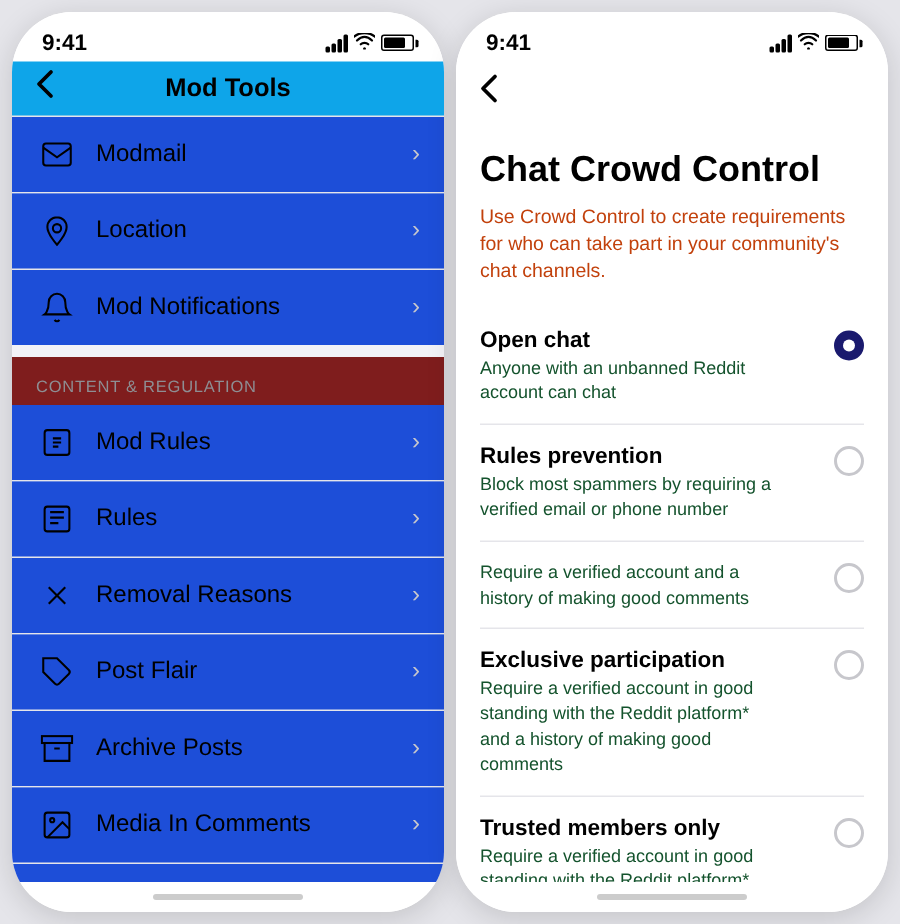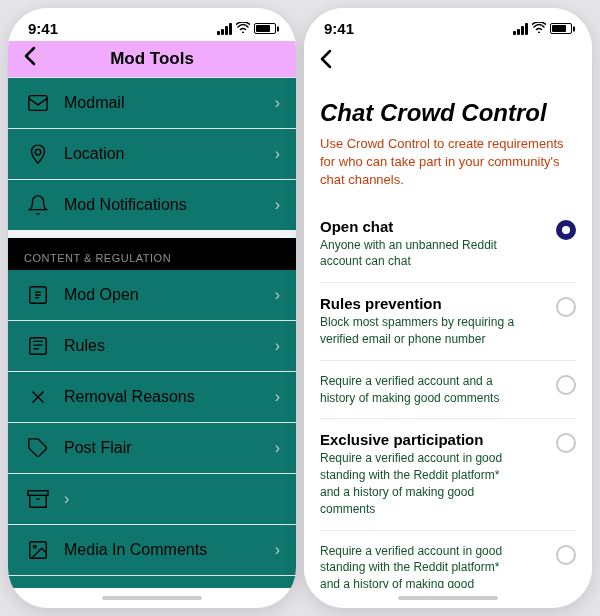--- a/index.html
+++ b/index.html
@@ -90,21 +90,21 @@
       width: 75%;
       border-radius: 1px;
     }
 
     
     .nav-header {
       display: flex;
       align-items: center;
       justify-content: center;
       padding: 8px 16px 8px;
-      background: #f0abfc;
+      background: #0ea5e9;
       position: relative;
       border-bottom: 1px solid #e5e5ea;
     }
     .nav-header .back-btn {
       position: absolute;
       left: 16px;
       font-size: 22px;
       color: #000;
       cursor: pointer;
     }
@@ -123,28 +123,28 @@
     .menu-list {
       background: #fff;
       margin-bottom: 0;
     }
     .section-header {
       font-size: 11px;
       font-weight: 500;
       color: #8e8e93;
       letter-spacing: 0.5px;
       padding: 14px 16px 6px;
-      background: #000000;
+      background: #7f1d1d;
       text-transform: uppercase;
     }
     .menu-item {
       display: flex;
       align-items: center;
       padding: 11px 16px;
-      background: #0f766e;
+      background: #1d4ed8;
       border-bottom: 1px solid #e5e5ea;
       cursor: pointer;
     }
     .menu-item:last-child {
       border-bottom: none;
     }
     .menu-icon {
       width: 28px;
       height: 28px;
       display: flex;
@@ -191,21 +191,20 @@
       font-size: 22px;
       color: #000;
       cursor: pointer;
       margin-right: 8px;
     }
     .page-title {
       font-size: 24px;
       font-weight: 700;
       color: #000;
       margin-bottom: 8px;
-      font-style: italic;
     }
     .page-subtitle {
       font-size: 13px;
       color: #c2410c;
       margin-bottom: 16px;
       line-height: 1.4;
     }
     .radio-option {
       padding: 12px 0;
       border-bottom: 1px solid #e5e5ea;
@@ -352,21 +351,21 @@
         <div class="section-header">CONTENT &amp; REGULATION</div>
         <div class="menu-list">
 
           <div class="menu-item">
             <div class="menu-icon">
               <svg viewBox="0 0 24 24">
                   <rect x="3" y="3" width="18" height="18" rx="2"></rect>
                   <path d="M9 9h6M9 12h6M9 15h4"></path>
                 </svg>
             </div>
-            <span class="menu-label">Mod Open</span>
+            <span class="menu-label">Mod Rules</span>
             <span class="menu-chevron">›</span>
           </div>
 
           <div class="menu-item">
             <div class="menu-icon">
               <svg viewBox="0 0 24 24">
                   <rect x="3" y="3" width="18" height="18" rx="2"></rect>
                   <path d="M7 7h10M7 11h10M7 15h6"></path>
                 </svg>
             </div>
@@ -397,20 +396,21 @@
           </div>
 
           <div class="menu-item">
             <div class="menu-icon">
               <svg viewBox="0 0 24 24">
                   <polyline points="21 8 21 21 3 21 3 8"></polyline>
                   <rect x="1" y="3" width="22" height="5"></rect>
                   <line x1="10" y1="12" x2="14" y2="12"></line>
                 </svg>
             </div>
+            <span class="menu-label">Archive Posts</span>
             <span class="menu-chevron">›</span>
           </div>
 
           <div class="menu-item">
             <div class="menu-icon">
               <svg viewBox="0 0 24 24">
                   <rect x="3" y="3" width="18" height="18" rx="2"></rect>
                   <circle cx="8.5" cy="8.5" r="1.5"></circle>
                   <polyline points="21 15 16 10 5 21"></polyline>
                 </svg>
@@ -500,20 +500,21 @@
       <div class="radio-option">
         <div class="radio-text">
           <div class="radio-title">Exclusive participation</div>
           <div class="radio-desc">Require a verified account in good standing with the Reddit platform* and a history of making good comments</div>
         </div>
         <div class="radio-btn"></div>
       </div>
 
       <div class="radio-option">
         <div class="radio-text">
+          <div class="radio-title">Trusted members only</div>
           <div class="radio-desc">Require a verified account in good standing with the Reddit platform* and a history of making good contributions in this community and on Reddit</div>
         </div>
         <div class="radio-btn"></div>
       </div>
 
     </div>
 
     <div class="home-indicator">
       <div class="home-bar"></div>
     </div>

